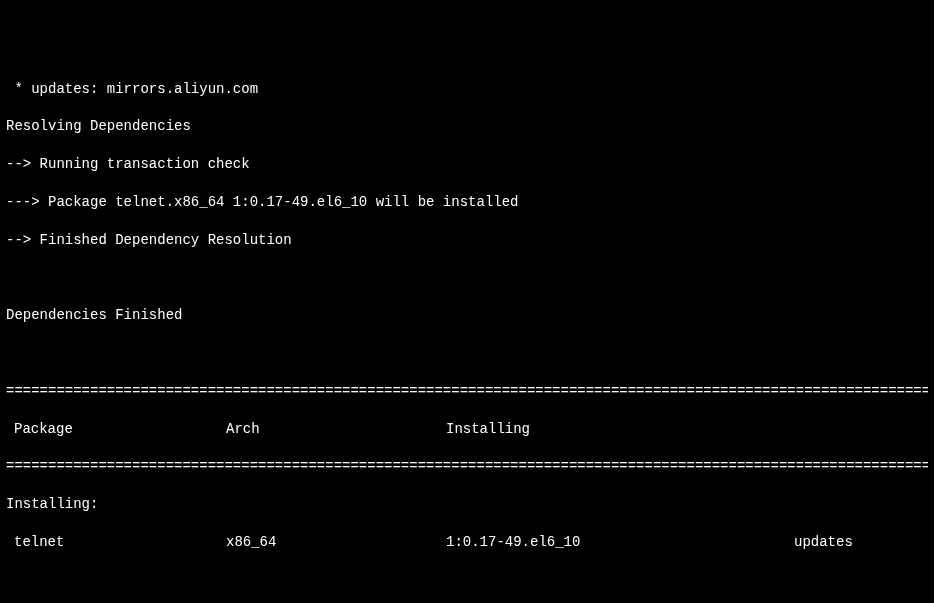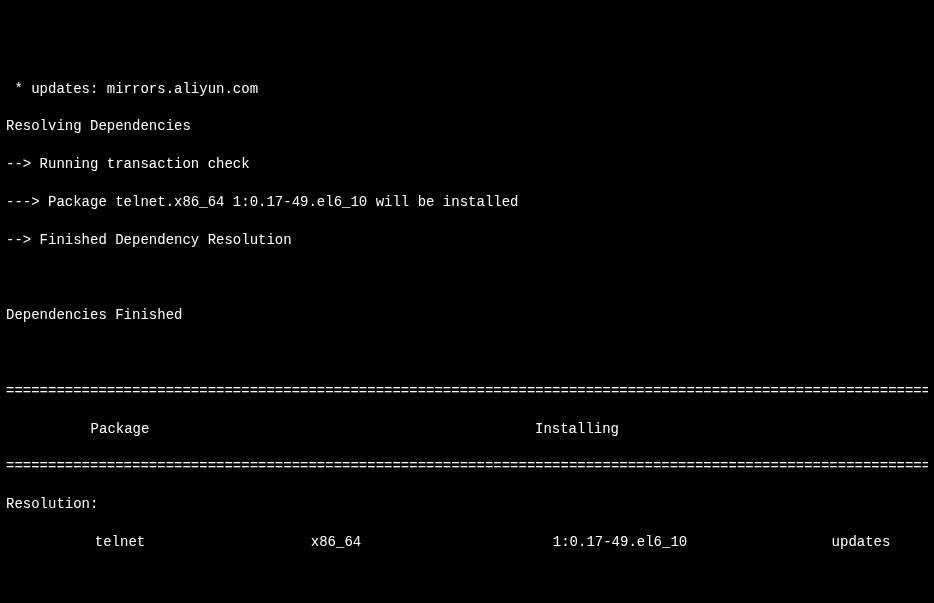--- a/index.html
+++ b/index.html
@@ -24,21 +24,20 @@
       white-space: pre;
     }
     .divider {
       overflow: hidden;
       text-overflow: clip;
       letter-spacing: 0;
       white-space: nowrap;
     }
     .row {
       display: flex;
-      text-align: center;
     }
     .col-pkg {
       width: 220px;
       padding-left: 8px;
     }
     .col-arch {
       width: 220px;
     }
     .col-ver {
       width: 348px;
@@ -56,24 +55,25 @@
 <div class="line">Resolving Dependencies</div>
 <div class="line">--&gt; Running transaction check</div>
 <div class="line">---&gt; Package telnet.x86_64 1:0.17-49.el6_10 will be installed</div>
 <div class="line">--&gt; Finished Dependency Resolution</div>
 <div class="line">&nbsp;</div>
 <div class="line">Dependencies Finished</div>
 <div class="line">&nbsp;</div>
 <div class="line divider">========================================================================================================================</div>
 <div class="row">
   <span class="col-pkg">Package</span>
+  <span class="col-arch">Arch</span>
   <span class="col-repo">Installing</span>
 </div>
 <div class="line divider">========================================================================================================================</div>
-<div class="line">Resolution:</div>
+<div class="line">Installing:</div>
 <div class="row">
   <span class="col-pkg">telnet</span>
   <span class="col-arch">x86_64</span>
   <span class="col-ver">1:0.17-49.el6_10</span>
   <span class="col-repo">updates</span>
 </div>
 <div class="line">&nbsp;</div>
 
 
 

